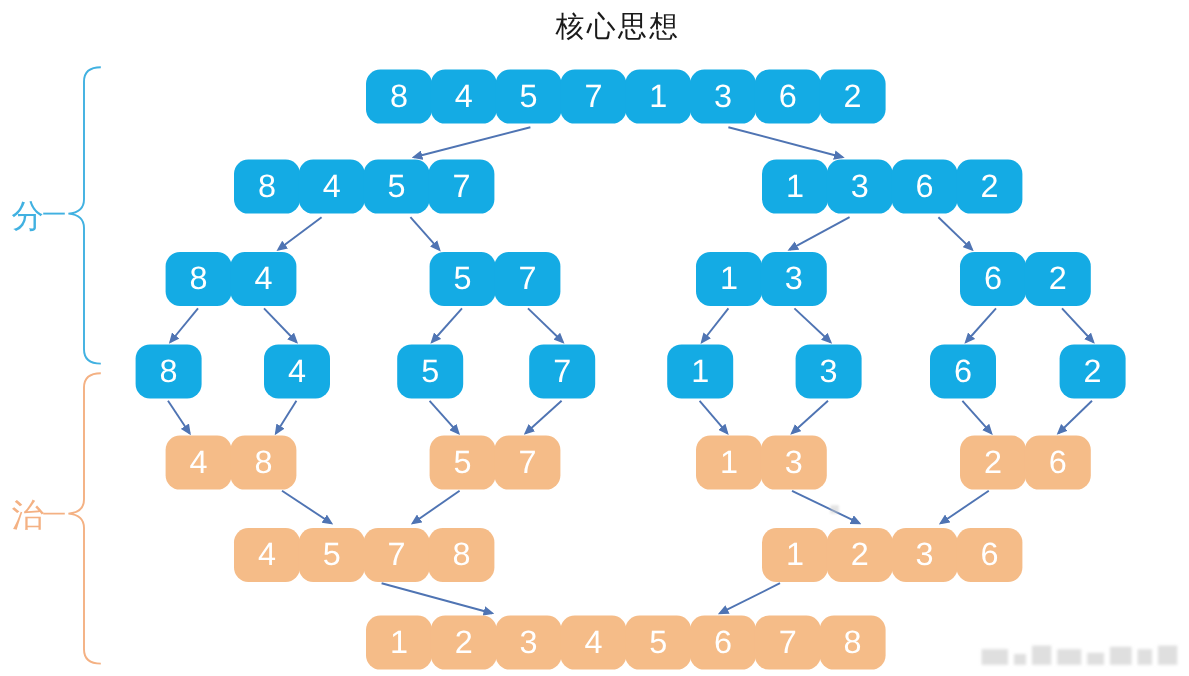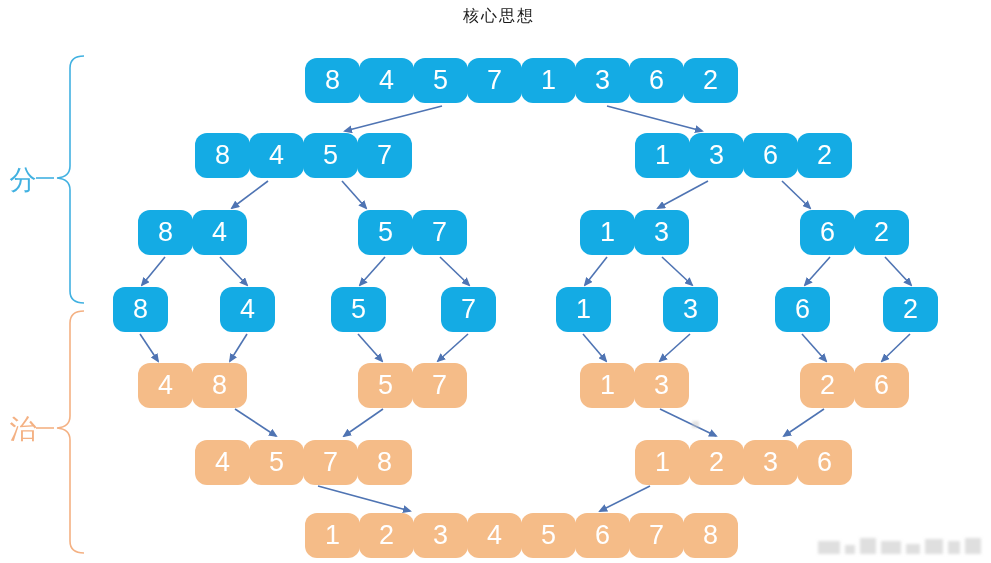--- a/index.html
+++ b/index.html
@@ -3,21 +3,21 @@
 <meta charset="utf-8">
 <style>
   html,body{margin:0;padding:0;background:#ffffff;}
   #canvas{
     position:relative;width:991px;height:563px;background:#ffffff;overflow:hidden;
     font-family:"Liberation Sans",sans-serif;
   }
   .title{
     position:absolute;top:6px;left:463px;
     font-family:"Liberation Serif","DejaVu Serif",serif;
-    font-size:16px;color:#1a1a1a;letter-spacing:2px;white-space:nowrap;
+    font-size:24px;color:#1a1a1a;letter-spacing:2px;white-space:nowrap;
   }
   .phase-label{
     position:absolute;left:6px;width:34px;text-align:center;
     font-family:"Liberation Serif","DejaVu Serif",serif;
     font-size:27px;
   }
   #divide-label{top:162px;}
   #merge-label{top:411px;}
   .group{position:absolute;display:flex;}
   .cell{

